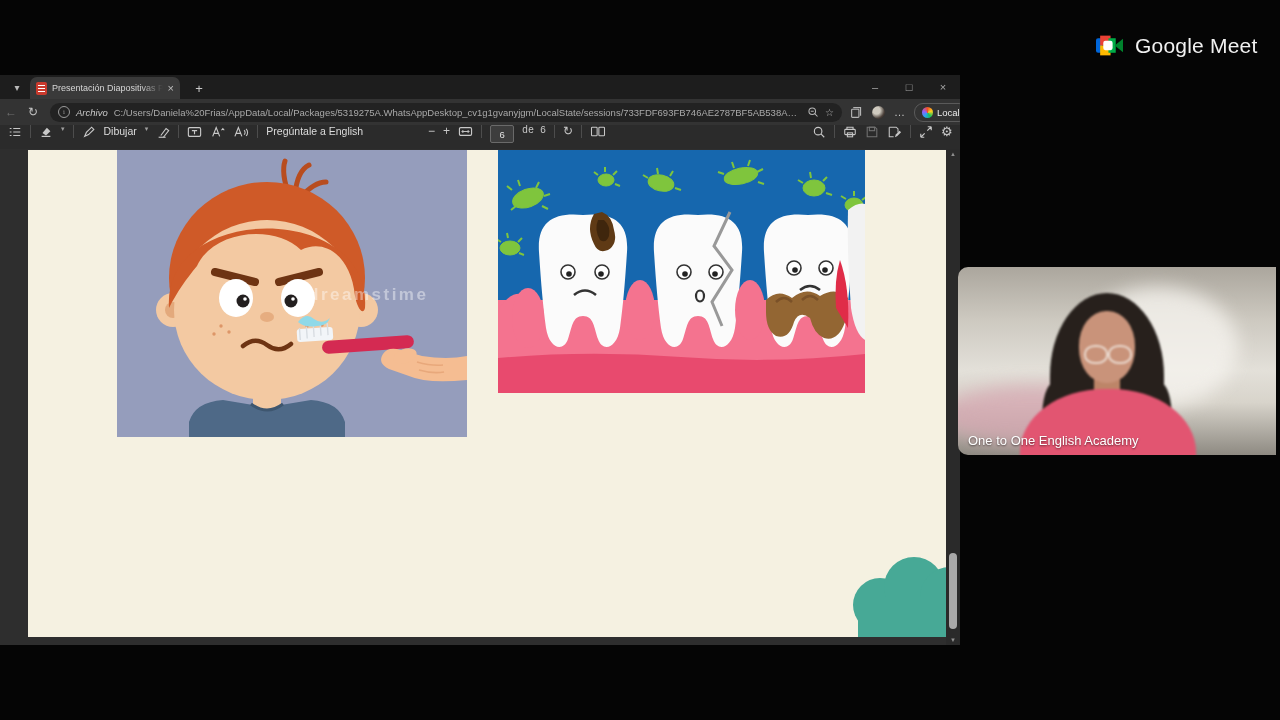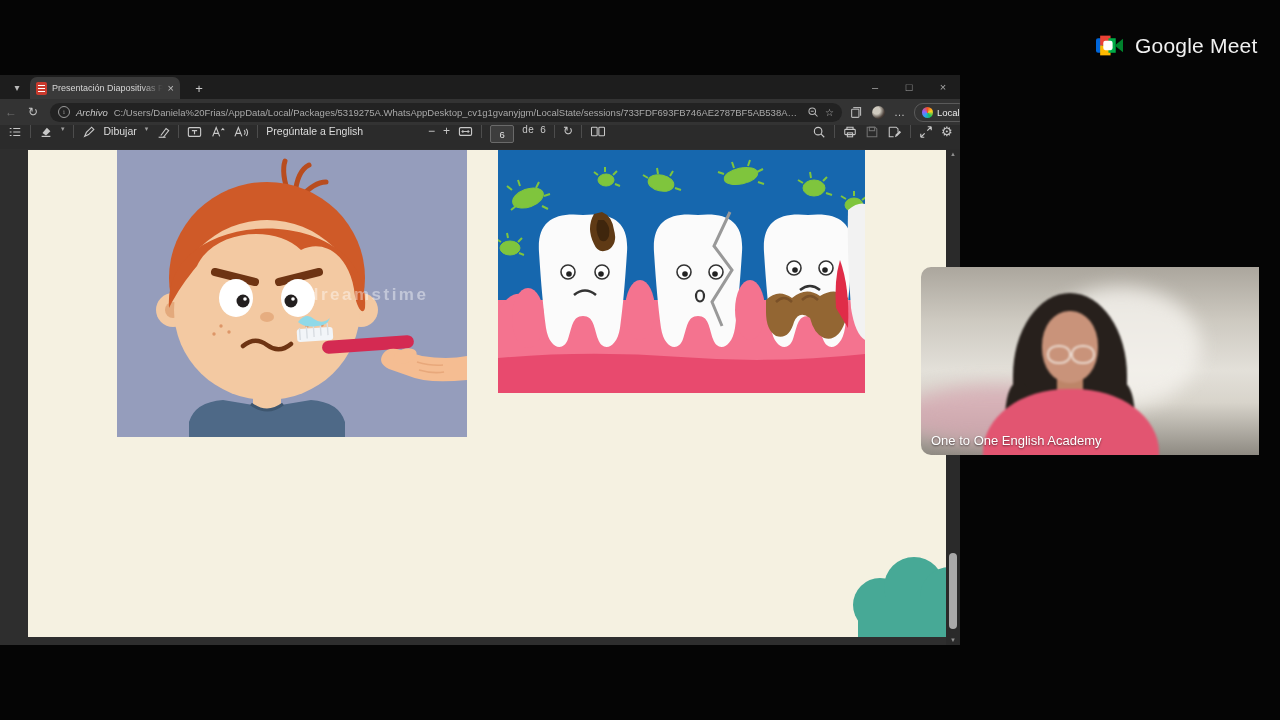--- a/index.html
+++ b/index.html
@@ -73,22 +73,22 @@
   
   .img-boy{position:absolute;left:89px;top:0;width:350px;height:287px;}
   .img-teeth{position:absolute;left:470px;top:0;width:367px;height:243px;}
   .watermark{position:absolute;left:280px;top:135px;color:rgba(255,255,255,.42);font-size:17px;
     letter-spacing:2.5px;font-weight:600;}
   .slide-title{position:absolute;left:88px;top:366px;width:724px;color:#141414;
     font-family:"DejaVu Sans",sans-serif;font-weight:900;font-size:29px;line-height:1.3;letter-spacing:.2px;}
   .blob{position:absolute;right:0;bottom:0;width:118px;height:80px;}
 
   
-  .tile{position:absolute;left:921px;top:267px;width:318px;height:188px;border-radius:10px 0 0 10px;
-    overflow:hidden;background:linear-gradient(180deg,#aba69d 0%,#cdc9c0 28%,#e3e0d9 55%,#d8d4cb 72%,#8e8a82 100%);padding-left:20px;}
+  .tile{position:absolute;left:958px;top:267px;width:318px;height:188px;border-radius:10px 0 0 10px;
+    overflow:hidden;background:linear-gradient(180deg,#aba69d 0%,#cdc9c0 28%,#e3e0d9 55%,#d8d4cb 72%,#8e8a82 100%);}
   .tile .soft{position:absolute;filter:blur(9px);}
   .bed{left:-20px;top:118px;width:190px;height:60px;background:rgba(214,166,176,.75);border-radius:50%;}
   .glow{left:120px;top:20px;width:160px;height:120px;background:rgba(245,243,238,.8);border-radius:50%;}
   .person{position:absolute;left:0;top:0;width:100%;height:100%;filter:blur(1px);}
   .hair{position:absolute;left:92px;top:26px;width:114px;height:165px;background:#27201c;
     border-radius:52% 52% 30% 30%;}
   .hair:before{content:"";position:absolute;left:-8px;top:90px;width:28px;height:90px;background:#27201c;border-radius:40%;}
   .hair:after{content:"";position:absolute;right:-8px;top:90px;width:28px;height:90px;background:#27201c;border-radius:40%;}
   .face{position:absolute;left:121px;top:44px;width:56px;height:72px;background:#c9937a;border-radius:48%;}
   .lens{position:absolute;top:34px;width:20px;height:15px;border:2px solid rgba(242,235,228,.8);border-radius:45%;}

